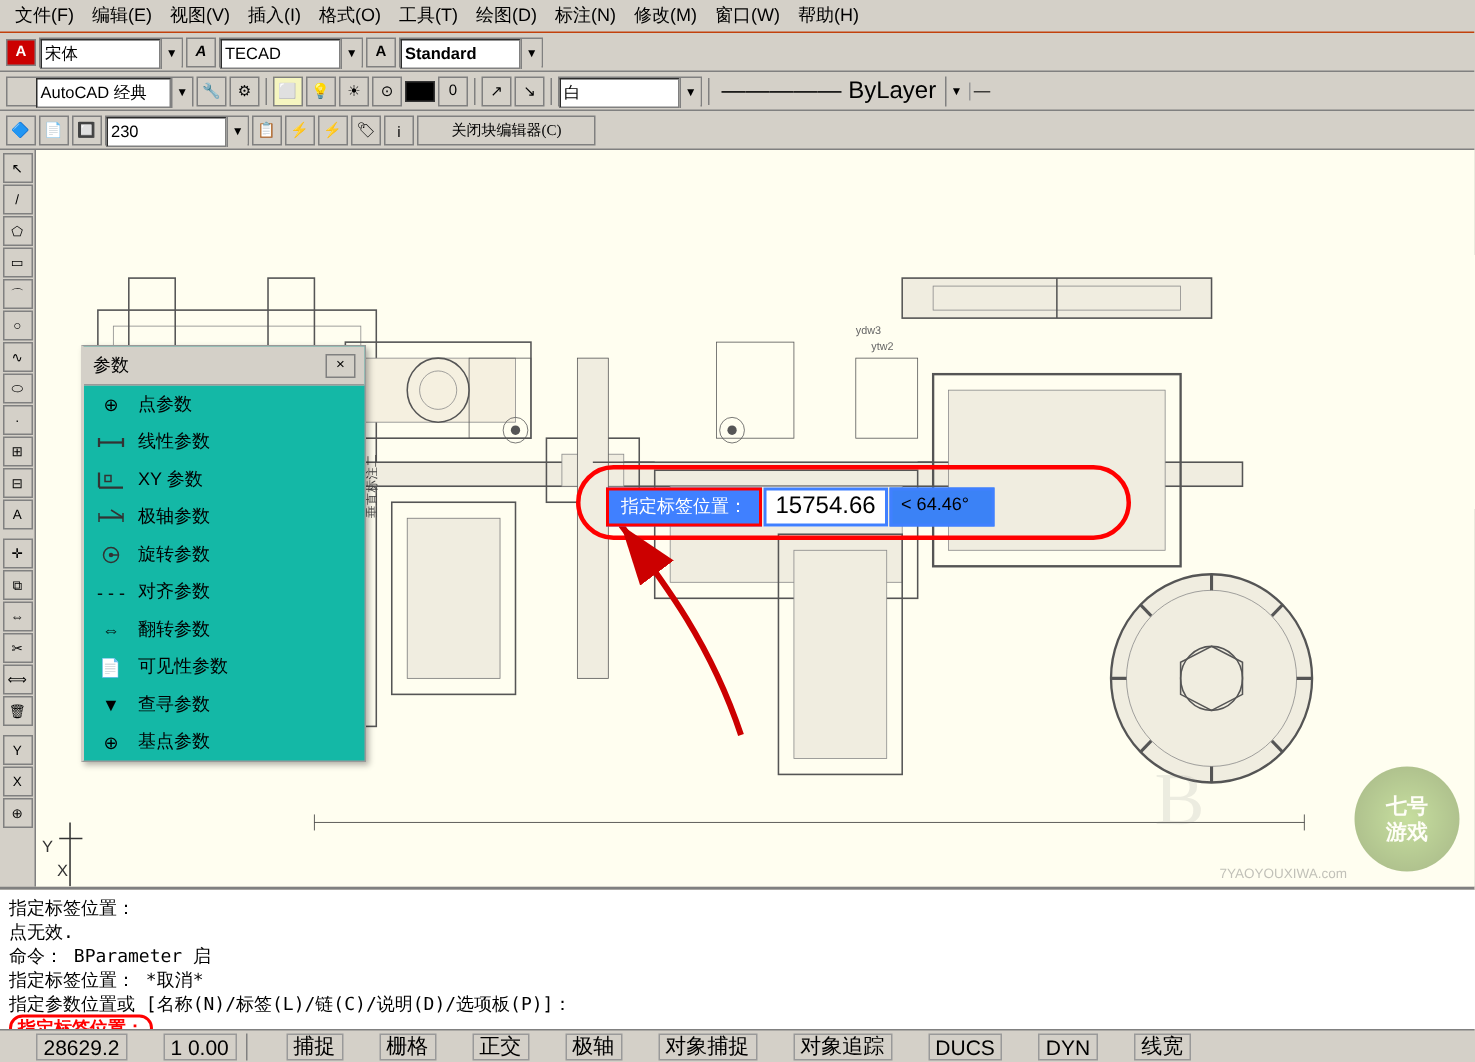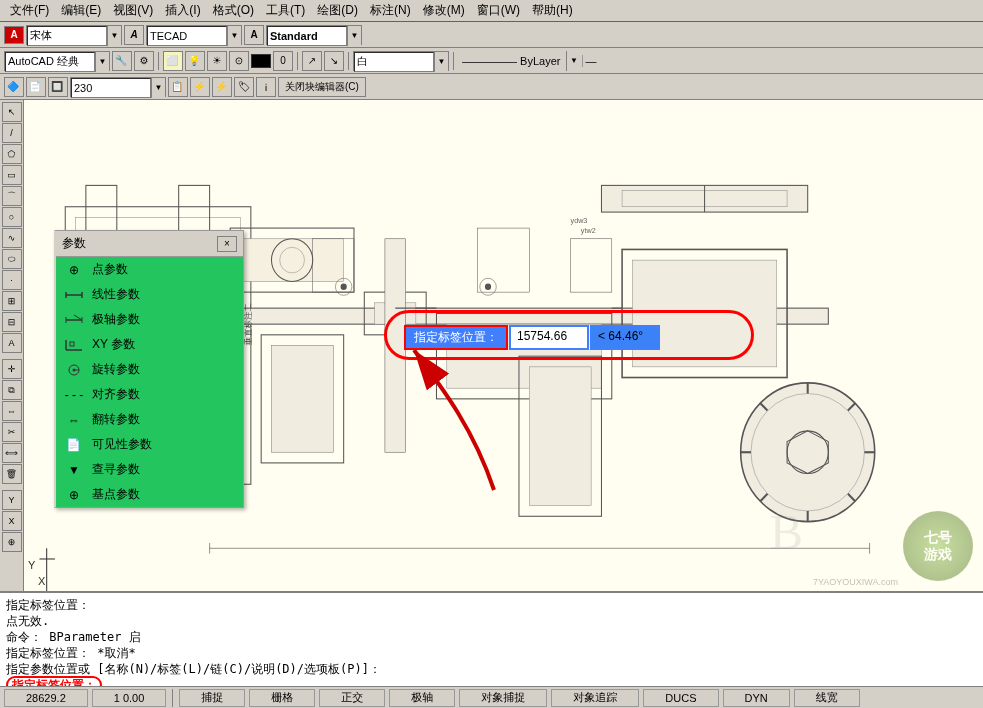--- a/index.html
+++ b/index.html
@@ -18,38 +18,38 @@
     .tb-combo-wrap { display: flex; border: 1px solid #808080; height: 20px; }
 
     
     #left-toolbar { width: 24px; background: #d4d0c8; border-right: 1px solid #808080; display: flex; flex-direction: column; align-items: center; padding: 2px; gap: 1px; flex-shrink: 0; }
     .lt-btn { width: 20px; height: 20px; background: #d4d0c8; border: 1px solid #808080; display: flex; align-items: center; justify-content: center; cursor: pointer; font-size: 9px; }
 
     
     #canvas-area { flex: 1; background: #fffef0; position: relative; overflow: hidden; }
 
     
-    #param-panel { width: 190px; background: #22c55e; border: 1px solid #999; border-left: 2px solid #d4d0c8; position: absolute; top: 130px; left: 30px; z-index: 10; box-shadow: 2px 2px 4px rgba(0,0,0,0.3); }
+    #param-panel { width: 190px; background: #14b8a6; border: 1px solid #999; border-left: 2px solid #d4d0c8; position: absolute; top: 130px; left: 30px; z-index: 10; box-shadow: 2px 2px 4px rgba(0,0,0,0.3); }
     .param-header { background: #d4d0c8; padding: 4px 6px; display: flex; align-items: center; justify-content: space-between; border-bottom: 1px solid #999; }
     .param-item { display: flex; align-items: center; padding: 4px 8px; cursor: pointer; gap: 8px; }
     .param-icon { width: 20px; height: 16px; display: flex; align-items: center; justify-content: center; flex-shrink: 0; }
 
     
     #cmd-area { height: 95px; background: #fff; border-top: 2px solid #808080; padding: 4px 6px; font-size: 12px; font-family: '宋体', SimSun, monospace; overflow-y: auto; }
     .cmd-line { line-height: 16px; }
     .cmd-highlight { color: red; font-weight: bold; border: 2px solid red; border-radius: 12px; padding: 0 4px; display: inline; }
 
     
     #statusbar { height: 22px; background: #d4d0c8; border-top: 1px solid #808080; display: flex; align-items: center; padding: 0 4px; font-size: 11px; gap: 4px; }
-    .sb-item { padding: 0 21px; border: 1px solid #999; height: 18px; display: flex; align-items: center; font-size: 11px; cursor: pointer; }
+    .sb-item { padding: 0 4px; border: 1px solid #999; height: 18px; display: flex; align-items: center; font-size: 14px; cursor: pointer; margin-left: 20px; }
 
     
     #coord-overlay { position: absolute; top: 225px; left: 380px; display: flex; gap: 1px; z-index: 20; }
     .coord-label { background: #4080ff; color: white; padding: 2px 8px; font-size: 12px; border: 2px solid #ff0000; border-radius: 0; }
-    .coord-input { background: white; border: 2px solid #4080ff; padding: 2px 6px; font-size: 12px; min-width: 80px; }
+    .coord-input { background: white; border: 2px solid #4080ff; padding: 2px 6px; font-size: 16px; min-width: 80px; }
     .coord-angle { background: #3b82f6; border: 2px solid #4080ff; padding: 2px 6px; font-size: 12px; min-width: 70px; }
 
     
     .red-oval { position: absolute; top: 210px; left: 360px; width: 370px; height: 50px; border: 3px solid red; border-radius: 25px; z-index: 15; pointer-events: none; }
 
     
     .cad-drawing { position: absolute; top: 0; left: 0; width: 100%; height: 100%; }
 
     
     #block-toolbar { height: 26px; background: #d4d0c8; display: flex; align-items: center; padding: 2px 4px; border-bottom: 1px solid #808080; gap: 2px; }
@@ -89,60 +89,60 @@
   </div>
   <div class="tb-btn" style="font-weight:bold;">A</div>
   <div class="tb-combo-wrap">
     <div class="tb-combo" style="width:75px;font-weight:bold;">Standard</div>
     <div class="tb-combo-arrow">▼</div>
   </div>
 </div>
 
 <div class="toolbar" id="standard-toolbar">
   <div class="tb-combo-wrap">
-    <div class="tb-combo" style="width:90px;">AutoCAD 经典</div>
+    <div class="tb-combo" style="width:90px;margin-left:19px;">AutoCAD 经典</div>
     <div class="tb-combo-arrow">▼</div>
   </div>
   <div class="tb-btn">🔧</div>
   <div class="tb-btn">⚙</div>
   <div class="tb-sep"></div>
   <div class="tb-btn" style="background:#f5f5c0;">⬜</div>
   <div class="tb-btn">💡</div>
   <div class="tb-btn">☀</div>
   <div class="tb-btn">⊙</div>
   <div class="tb-btn" style="background:#000;width:14px;height:14px;border:1px solid #333;"></div>
   <div class="tb-btn">0</div>
   <div class="tb-sep"></div>
   <div class="tb-btn">↗</div>
   <div class="tb-btn">↘</div>
   <div class="tb-sep"></div>
   <div class="tb-combo-wrap">
     <div class="tb-combo" style="width:28px;background:white;">白</div>
     <div class="tb-combo-arrow">▼</div>
   </div>
   <div class="tb-sep"></div>
-  <div style="display:flex;align-items:center;padding:0 4px;font-size:11px;">————— ByLayer</div>
+  <div style="display:flex;align-items:center;padding:0 4px;font-size:16px;">————— ByLayer</div>
   <div class="tb-combo-arrow">▼</div>
   <div style="padding:0 2px;font-size:11px;border-left:1px solid #999;">—</div>
 </div>
 
 <div id="block-toolbar" class="toolbar">
   <div class="tb-btn">🔷</div>
   <div class="tb-btn">📄</div>
   <div class="tb-btn">🔲</div>
   <div class="tb-combo-wrap">
     <div class="tb-combo" style="width:50px;">230</div>
     <div class="tb-combo-arrow">▼</div>
   </div>
   <div class="tb-btn">📋</div>
   <div class="tb-btn">⚡</div>
   <div class="tb-btn">⚡</div>
   <div class="tb-btn">🏷</div>
   <div class="tb-btn">ℹ</div>
-  <div class="tb-btn" style="padding:0 6px;">关闭块编辑器(C)</div>
+  <div class="tb-btn" style="padding:0 22px;font-family:Liberation Serif, serif;">关闭块编辑器(C)</div>
 </div>
 
 <div style="display:flex;height:calc(708px - 22px - 26px - 26px - 26px - 95px - 22px); position:relative;">
 
   <div id="left-toolbar">
     <div class="lt-btn">↖</div>
     <div class="lt-btn">/</div>
     <div class="lt-btn">⬠</div>
     <div class="lt-btn">▭</div>
     <div class="lt-btn">⌒</div>
@@ -262,37 +262,37 @@
               <line x1="2" y1="7" x2="18" y2="7" stroke="#333" stroke-width="1.5"></line>
               <line x1="2" y1="4" x2="2" y2="10" stroke="#333" stroke-width="1.5"></line>
               <line x1="18" y1="4" x2="18" y2="10" stroke="#333" stroke-width="1.5"></line>
             </svg>
         </div>
         <span>线性参数</span>
       </div>
       <div class="param-item">
         <div class="param-icon">
           <svg width="20" height="14" viewBox="0 0 20 14">
+              <line x1="2" y1="12" x2="2" y2="2" stroke="#333" stroke-width="1.5"></line>
+              <line x1="2" y1="12" x2="18" y2="12" stroke="#333" stroke-width="1.5"></line>
+              <rect x="6" y="4" width="4" height="4" fill="none" stroke="#333" stroke-width="1"></rect>
+            </svg>
+        </div>
+        <span>XY 参数</span>
+      </div>
+      <div class="param-item">
+        <div class="param-icon">
+          <svg width="20" height="14" viewBox="0 0 20 14">
               <line x1="2" y1="7" x2="18" y2="7" stroke="#333" stroke-width="1.5"></line>
               <line x1="2" y1="4" x2="2" y2="10" stroke="#333" stroke-width="1"></line>
               <line x1="18" y1="4" x2="18" y2="10" stroke="#333" stroke-width="1"></line>
               <line x1="10" y1="2" x2="18" y2="7" stroke="#333" stroke-width="1"></line>
             </svg>
         </div>
         <span>极轴参数</span>
-      </div>
-      <div class="param-item">
-        <div class="param-icon">
-          <svg width="20" height="14" viewBox="0 0 20 14">
-              <line x1="2" y1="12" x2="2" y2="2" stroke="#333" stroke-width="1.5"></line>
-              <line x1="2" y1="12" x2="18" y2="12" stroke="#333" stroke-width="1.5"></line>
-              <rect x="6" y="4" width="4" height="4" fill="none" stroke="#333" stroke-width="1"></rect>
-            </svg>
-        </div>
-        <span>XY 参数</span>
       </div>
       <div class="param-item">
         <div class="param-icon">
           <svg width="20" height="14" viewBox="0 0 20 14">
               <circle cx="10" cy="7" r="5" fill="none" stroke="#333" stroke-width="1"></circle>
               <circle cx="10" cy="7" r="1.5" fill="#333"></circle>
               <line x1="10" y1="7" x2="15" y2="7" stroke="#333" stroke-width="1"></line>
             </svg>
         </div>
         <span>旋转参数</span>

